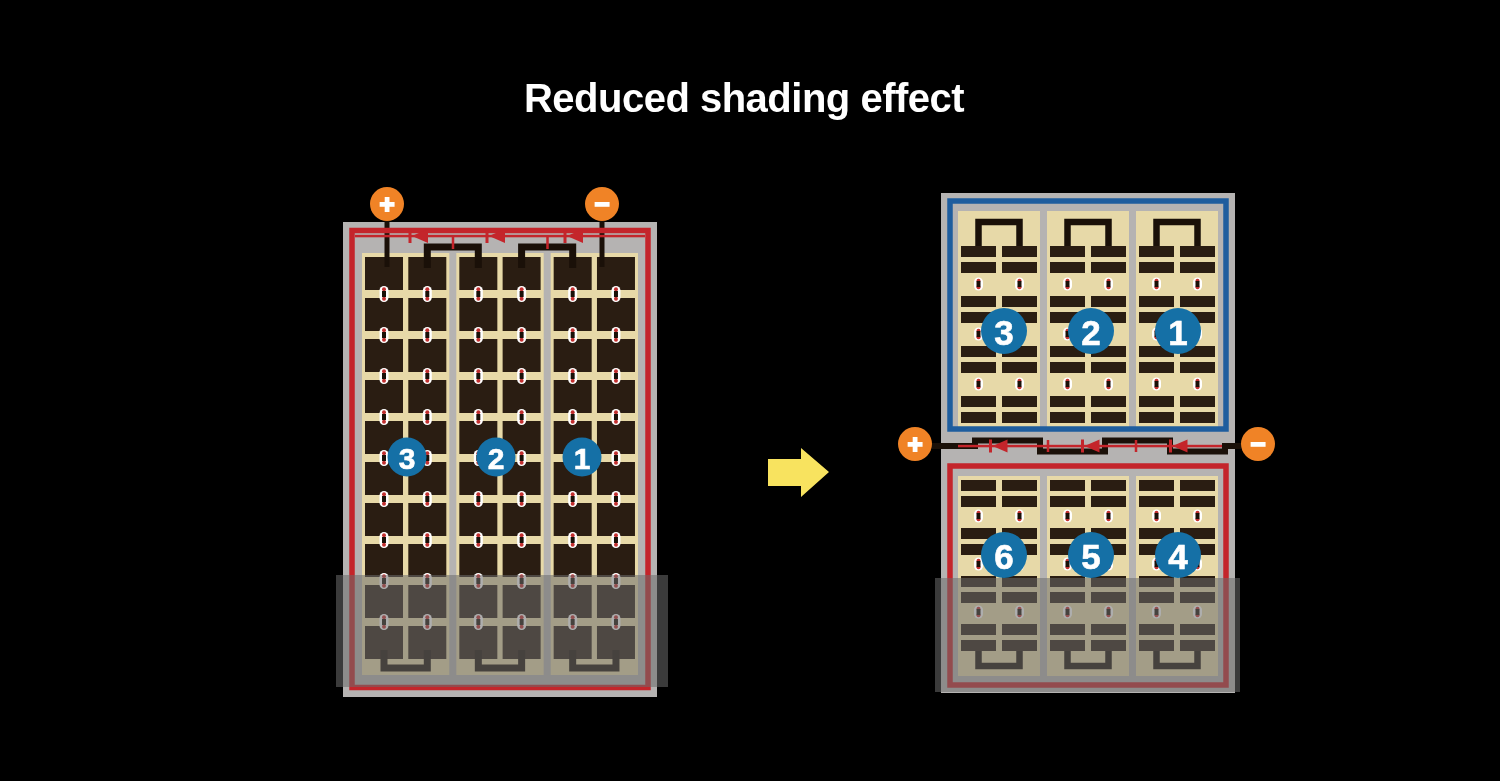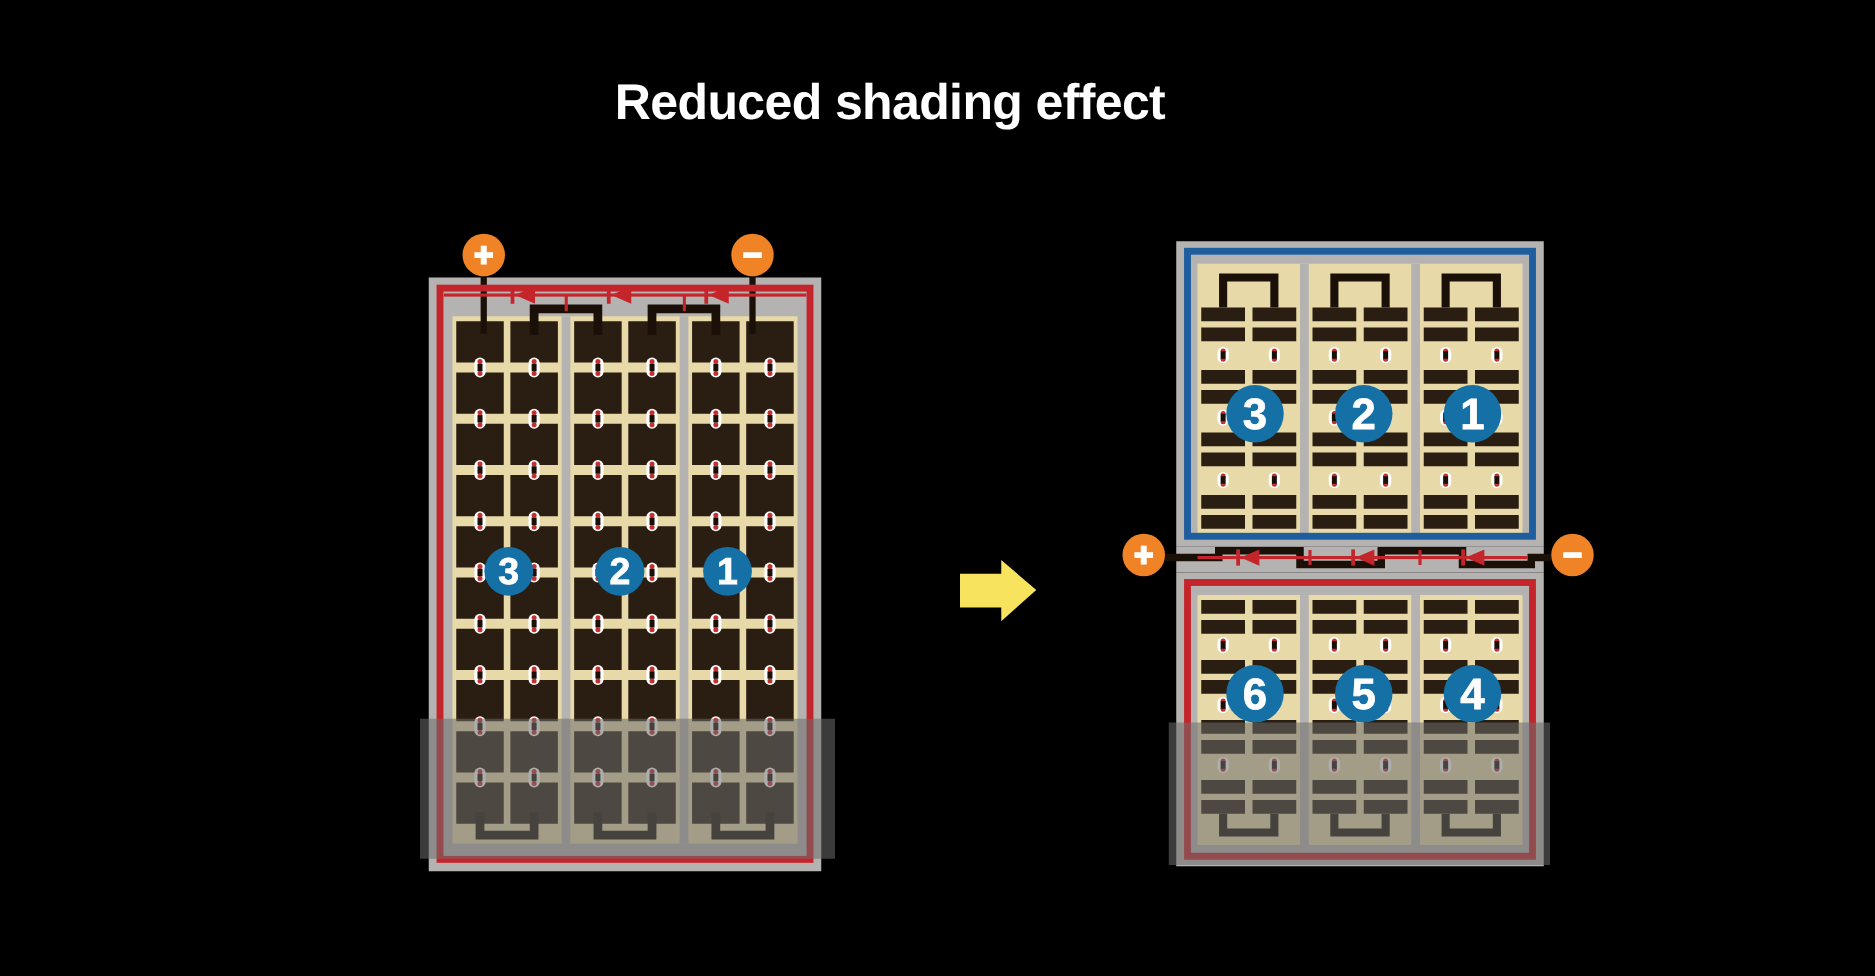--- a/index.html
+++ b/index.html
@@ -1,19 +1,19 @@
 <!DOCTYPE html>
 <html><head>
 <meta charset="utf-8">
 <style>
   html,body{margin:0;padding:0;background:#000;}
   body{width:1500px;height:781px;overflow:hidden;font-family:"Liberation Sans",sans-serif;}
   .stage{position:relative;width:1500px;height:781px;background:#000;}
-  .title{position:absolute;top:60px;left:0;width:1424px;margin:0;text-align:center;
-         font-size:40px;font-weight:bold;letter-spacing:-0.5px;color:#fff;}
+  .title{position:absolute;top:60px;left:0;width:1424px;margin:16px;text-align:center;
+         font-size:40px;font-weight:bold;letter-spacing:-0.5px;color:#fff;padding-left:16px;}
   svg{position:absolute;left:0;top:0;}
   svg text{font-family:"Liberation Sans",sans-serif;}
 </style>
 </head>
 <body style="background: rgb(0, 0, 0);">
 
 <div class="stage">
   <h1 class="title" style="color: rgb(255, 255, 255);">Reduced shading effect</h1>
   <svg id="diagram" width="1500" height="781" viewBox="0 0 1500 781">
       <g>

